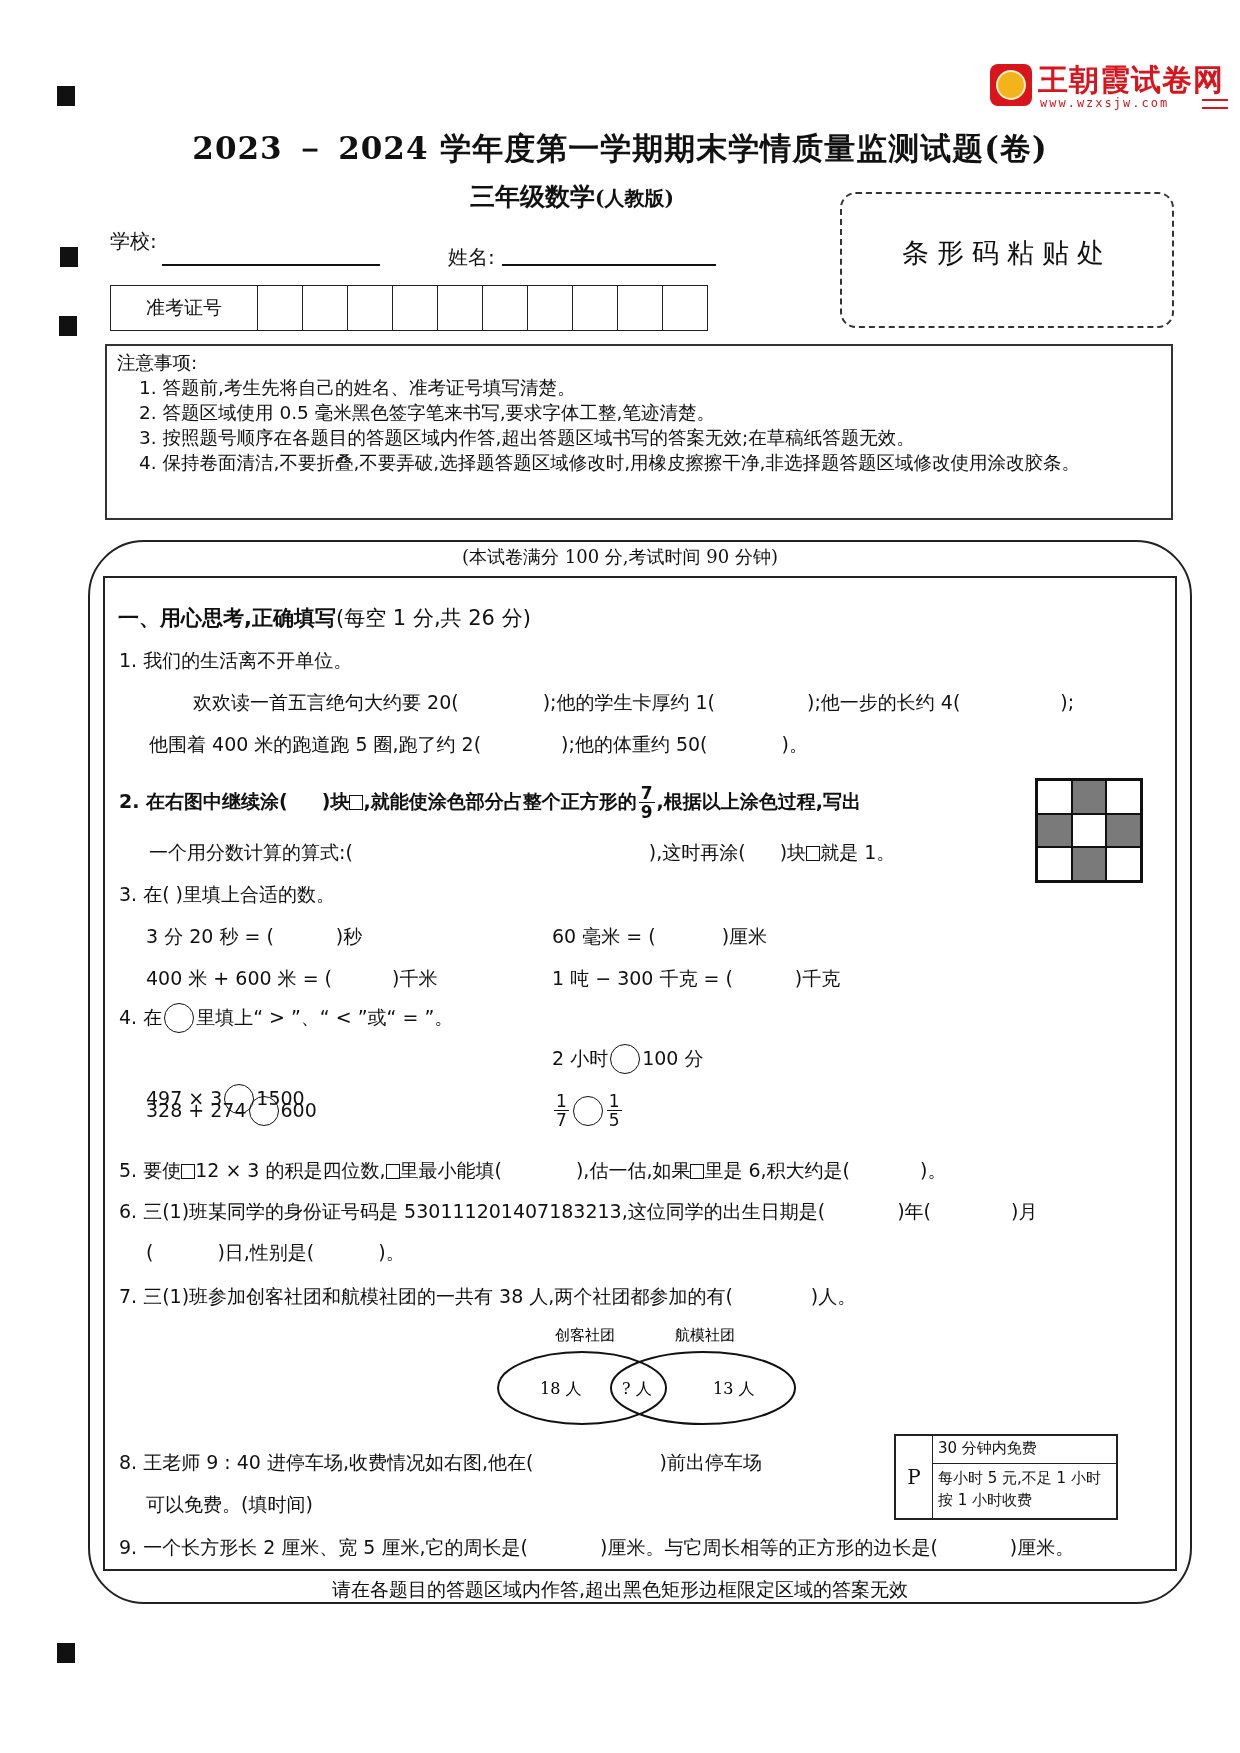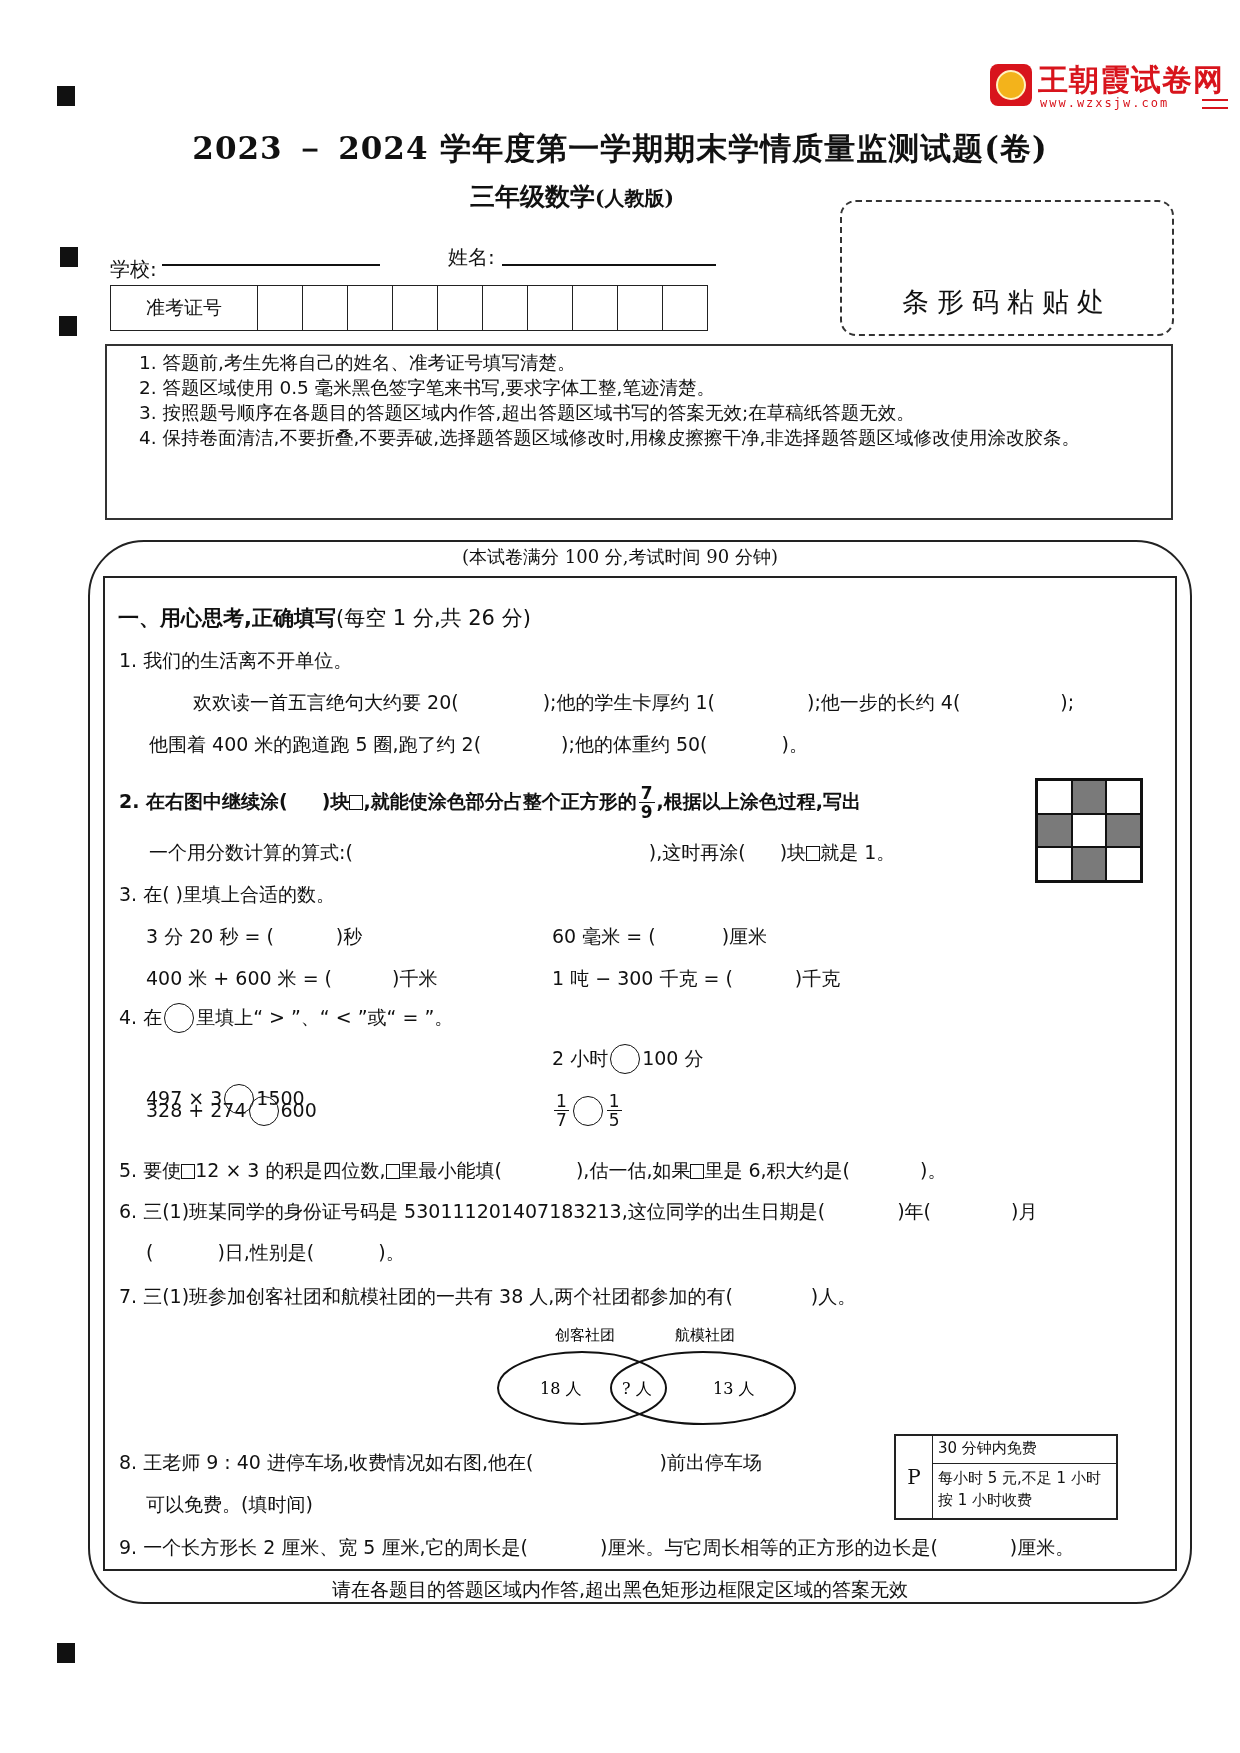--- a/index.html
+++ b/index.html
@@ -21,22 +21,22 @@
            font-size: 31px; font-weight: bold; letter-spacing: 1px; }
   .subtitle { position: absolute; left: 470px; top: 180px; font-size: 25px; font-weight: bold; }
   .subtitle small { font-size: 20px; }
   .field-label { position: absolute; font-size: 20px; font-family: "DejaVu Sans", sans-serif; }
   .field-line { position: absolute; border-bottom: 2px solid #111; height: 0; }
   .id-box { position: absolute; left: 110px; top: 285px; height: 44px; display: flex; border: 1.5px solid #222; }
   .id-label { width: 146px; border-right: 1.5px solid #222; display: flex; align-items: center; justify-content: center;
               font-size: 19px; font-family: "DejaVu Sans", sans-serif; }
   .id-cell { width: 44px; border-right: 1.5px solid #222; }
   .id-cell:last-child { border-right: none; }
-  .barcode { position: absolute; left: 840px; top: 200px; width: 334px; height: 136px; border: 2px dashed #333;
-             border-radius: 16px; box-sizing: border-box; display: flex; align-items: flex-end; justify-content: center;
+  .barcode { position: absolute; left: 840px; top: 192px; width: 334px; height: 136px; border: 2px dashed #333;
+             border-radius: 16px; box-sizing: border-box; display: flex; align-items: center; justify-content: center;
              font-size: 27px; letter-spacing: 8px; padding-bottom: 14px; }
   .notice { position: absolute; left: 105px; top: 344px; width: 1068px; height: 176px; border: 2px solid #333;
             box-sizing: border-box; font-family: "DejaVu Sans", sans-serif; font-size: 18.5px; line-height: 25px; padding: 4px 10px; }
   .notice .n-item { padding-left: 40px; text-indent: -18px; }
   .outer { position: absolute; left: 88px; top: 540px; width: 1104px; height: 1064px; border: 2px solid #222;
            border-radius: 56px; box-sizing: border-box; }
   .exam-info { position: absolute; left: 0; width: 1240px; top: 545px; text-align: center; font-size: 18px; }
   .inner-box { position: absolute; left: 103px; top: 576px; width: 1074px; height: 995px; border: 2px solid #222; box-sizing: border-box; }
   .footer-note { position: absolute; left: 0; width: 1240px; top: 1577px; text-align: center; font-size: 19px; font-family: "DejaVu Sans", sans-serif; }
   .q { position: absolute; font-size: 19px; white-space: nowrap; font-family: "DejaVu Sans", sans-serif; }
@@ -74,21 +74,21 @@
   <div class="logo-title">王朝霞试卷网</div>
   <div class="logo-url">www.wzxsjw.com</div>
   <div class="logo-lines"></div>
 </div>
 
 <div class="title">2023 － 2024 学年度第一学期期末学情质量监测试题(卷)</div>
 <div class="subtitle">
   <span>三年级数学</span><small>(人教版)</small>
 </div>
 
-<div class="field-label" style="left:110px;top:256px;">学校:</div>
+<div class="field-label" style="left:110px;top:228px;">学校:</div>
 <div class="field-line" style="left:162px;top:264px;width:218px;"></div>
 <div class="field-label" style="left:448px;top:244px;">姓名:</div>
 <div class="field-line" style="left:502px;top:264px;width:214px;"></div>
 
 <div class="id-box">
   <div class="id-label">准考证号</div>
   <div class="id-cell"></div>
   <div class="id-cell"></div>
   <div class="id-cell"></div>
   <div class="id-cell"></div>
@@ -98,20 +98,21 @@
   <div class="id-cell"></div>
   <div class="id-cell"></div>
   <div class="id-cell"></div>
 </div>
 
 <div class="barcode">
   <span>条形码粘贴处</span>
 </div>
 
 <div class="notice">
+  <div>注意事项:</div>
   <div class="n-item">1. 答题前,考生先将自己的姓名、准考证号填写清楚。</div>
   <div class="n-item">2. 答题区域使用 0.5 毫米黑色签字笔来书写,要求字体工整,笔迹清楚。</div>
   <div class="n-item">3. 按照题号顺序在各题目的答题区域内作答,超出答题区域书写的答案无效;在草稿纸答题无效。</div>
   <div class="n-item">4. 保持卷面清洁,不要折叠,不要弄破,选择题答题区域修改时,用橡皮擦擦干净,非选择题答题区域修改使用涂改胶条。</div>
 </div>
 
 <div class="outer"></div>
 <div class="exam-info">(本试卷满分 100 分,考试时间 90 分钟)</div>
 <div class="inner-box"></div>
 

